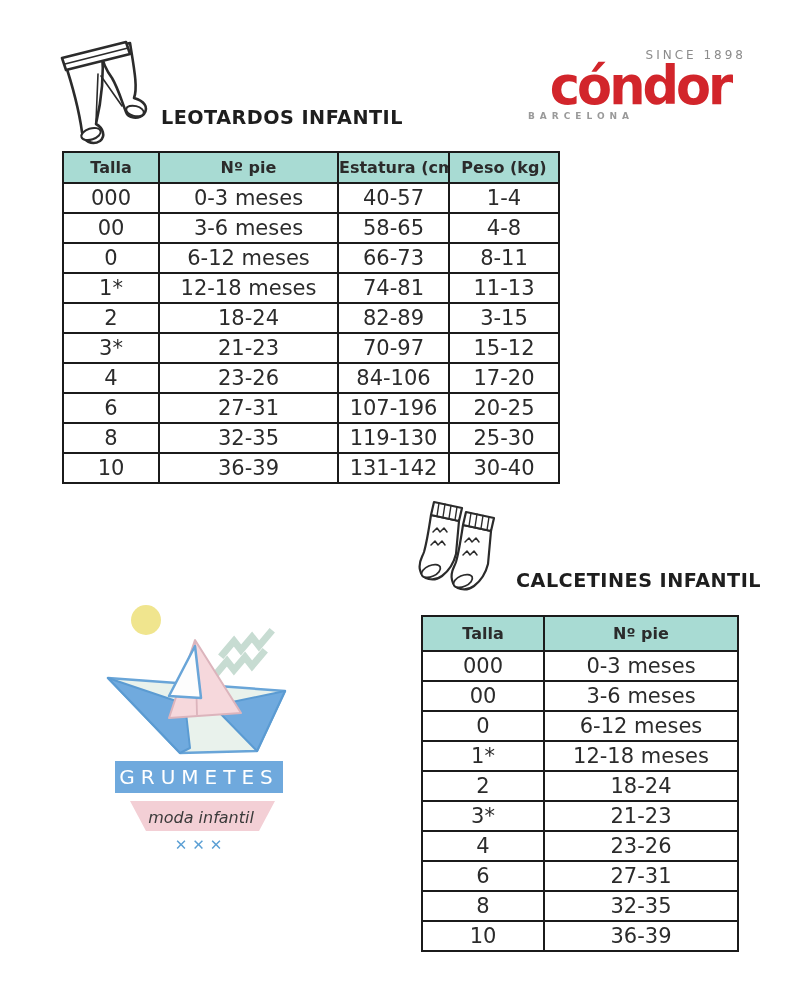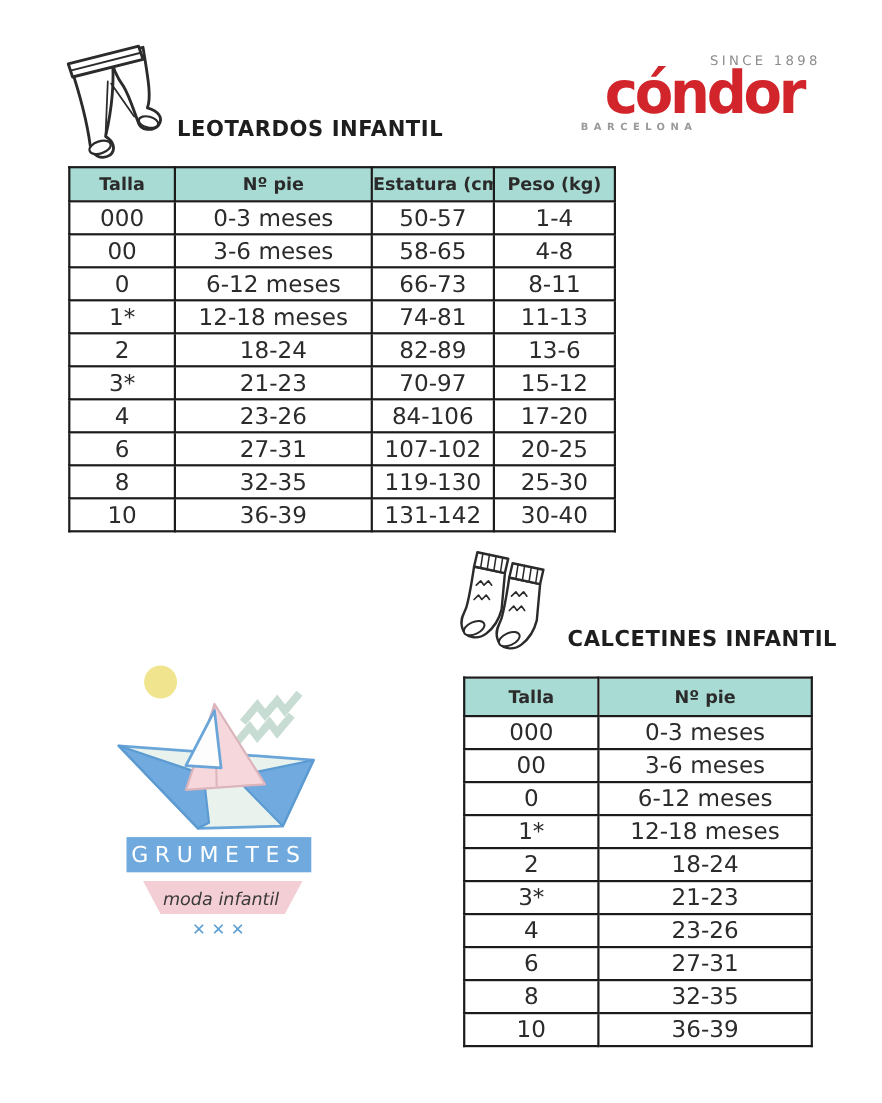--- a/index.html
+++ b/index.html
@@ -93,21 +93,21 @@
         <th>Talla</th>
         <th>Nº pie</th>
         <th>Estatura (cm)</th>
         <th>Peso (kg)</th>
       </tr>
     </thead>
     <tbody>
         <tr>
         <td>000</td>
         <td>0-3 meses</td>
-        <td>50-57</td>
+        <td>40-57</td>
         <td>1-4</td>
       </tr>
         <tr>
         <td>00</td>
         <td>3-6 meses</td>
         <td>58-65</td>
         <td>4-8</td>
       </tr>
         <tr>
         <td>0</td>
@@ -118,38 +118,38 @@
         <tr>
         <td>1*</td>
         <td>12-18 meses</td>
         <td>74-81</td>
         <td>11-13</td>
       </tr>
         <tr>
         <td>2</td>
         <td>18-24</td>
         <td>82-89</td>
-        <td>13-6</td>
+        <td>3-15</td>
       </tr>
         <tr>
         <td>3*</td>
         <td>21-23</td>
         <td>70-97</td>
         <td>15-12</td>
       </tr>
         <tr>
         <td>4</td>
         <td>23-26</td>
         <td>84-106</td>
         <td>17-20</td>
       </tr>
         <tr>
         <td>6</td>
         <td>27-31</td>
-        <td>107-102</td>
+        <td>107-196</td>
         <td>20-25</td>
       </tr>
         <tr>
         <td>8</td>
         <td>32-35</td>
         <td>119-130</td>
         <td>25-30</td>
       </tr>
         <tr>
         <td>10</td>

